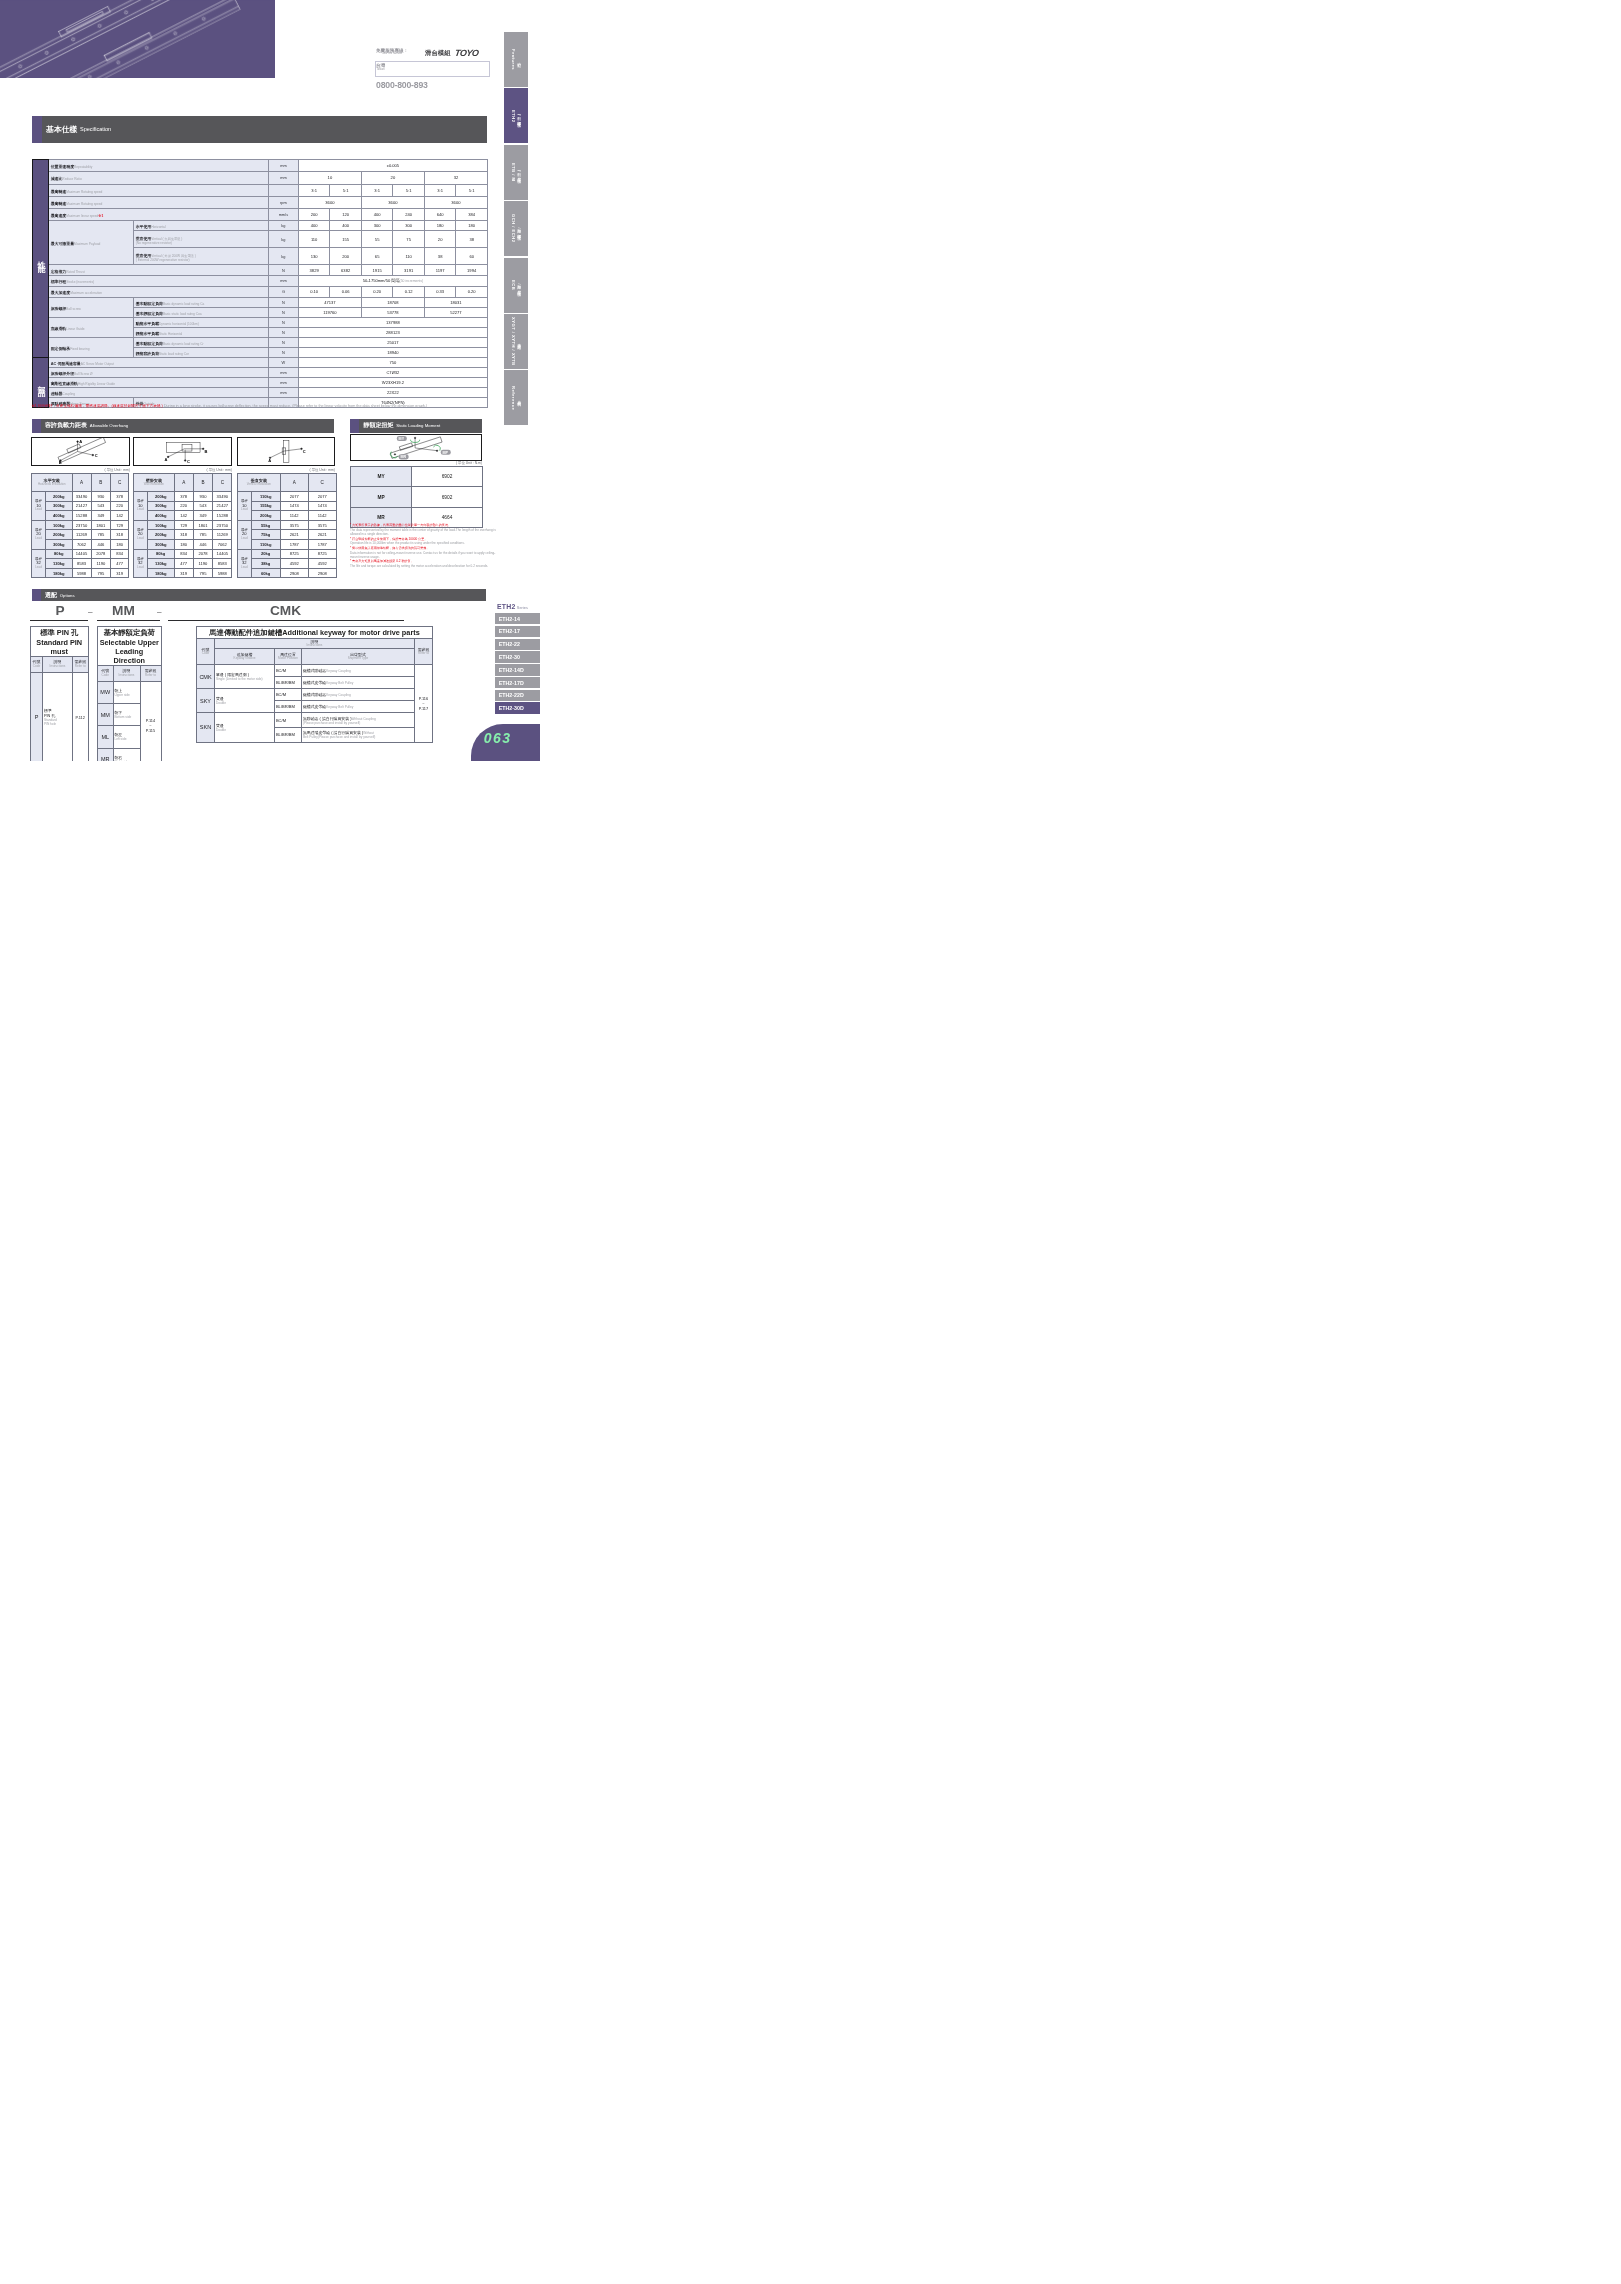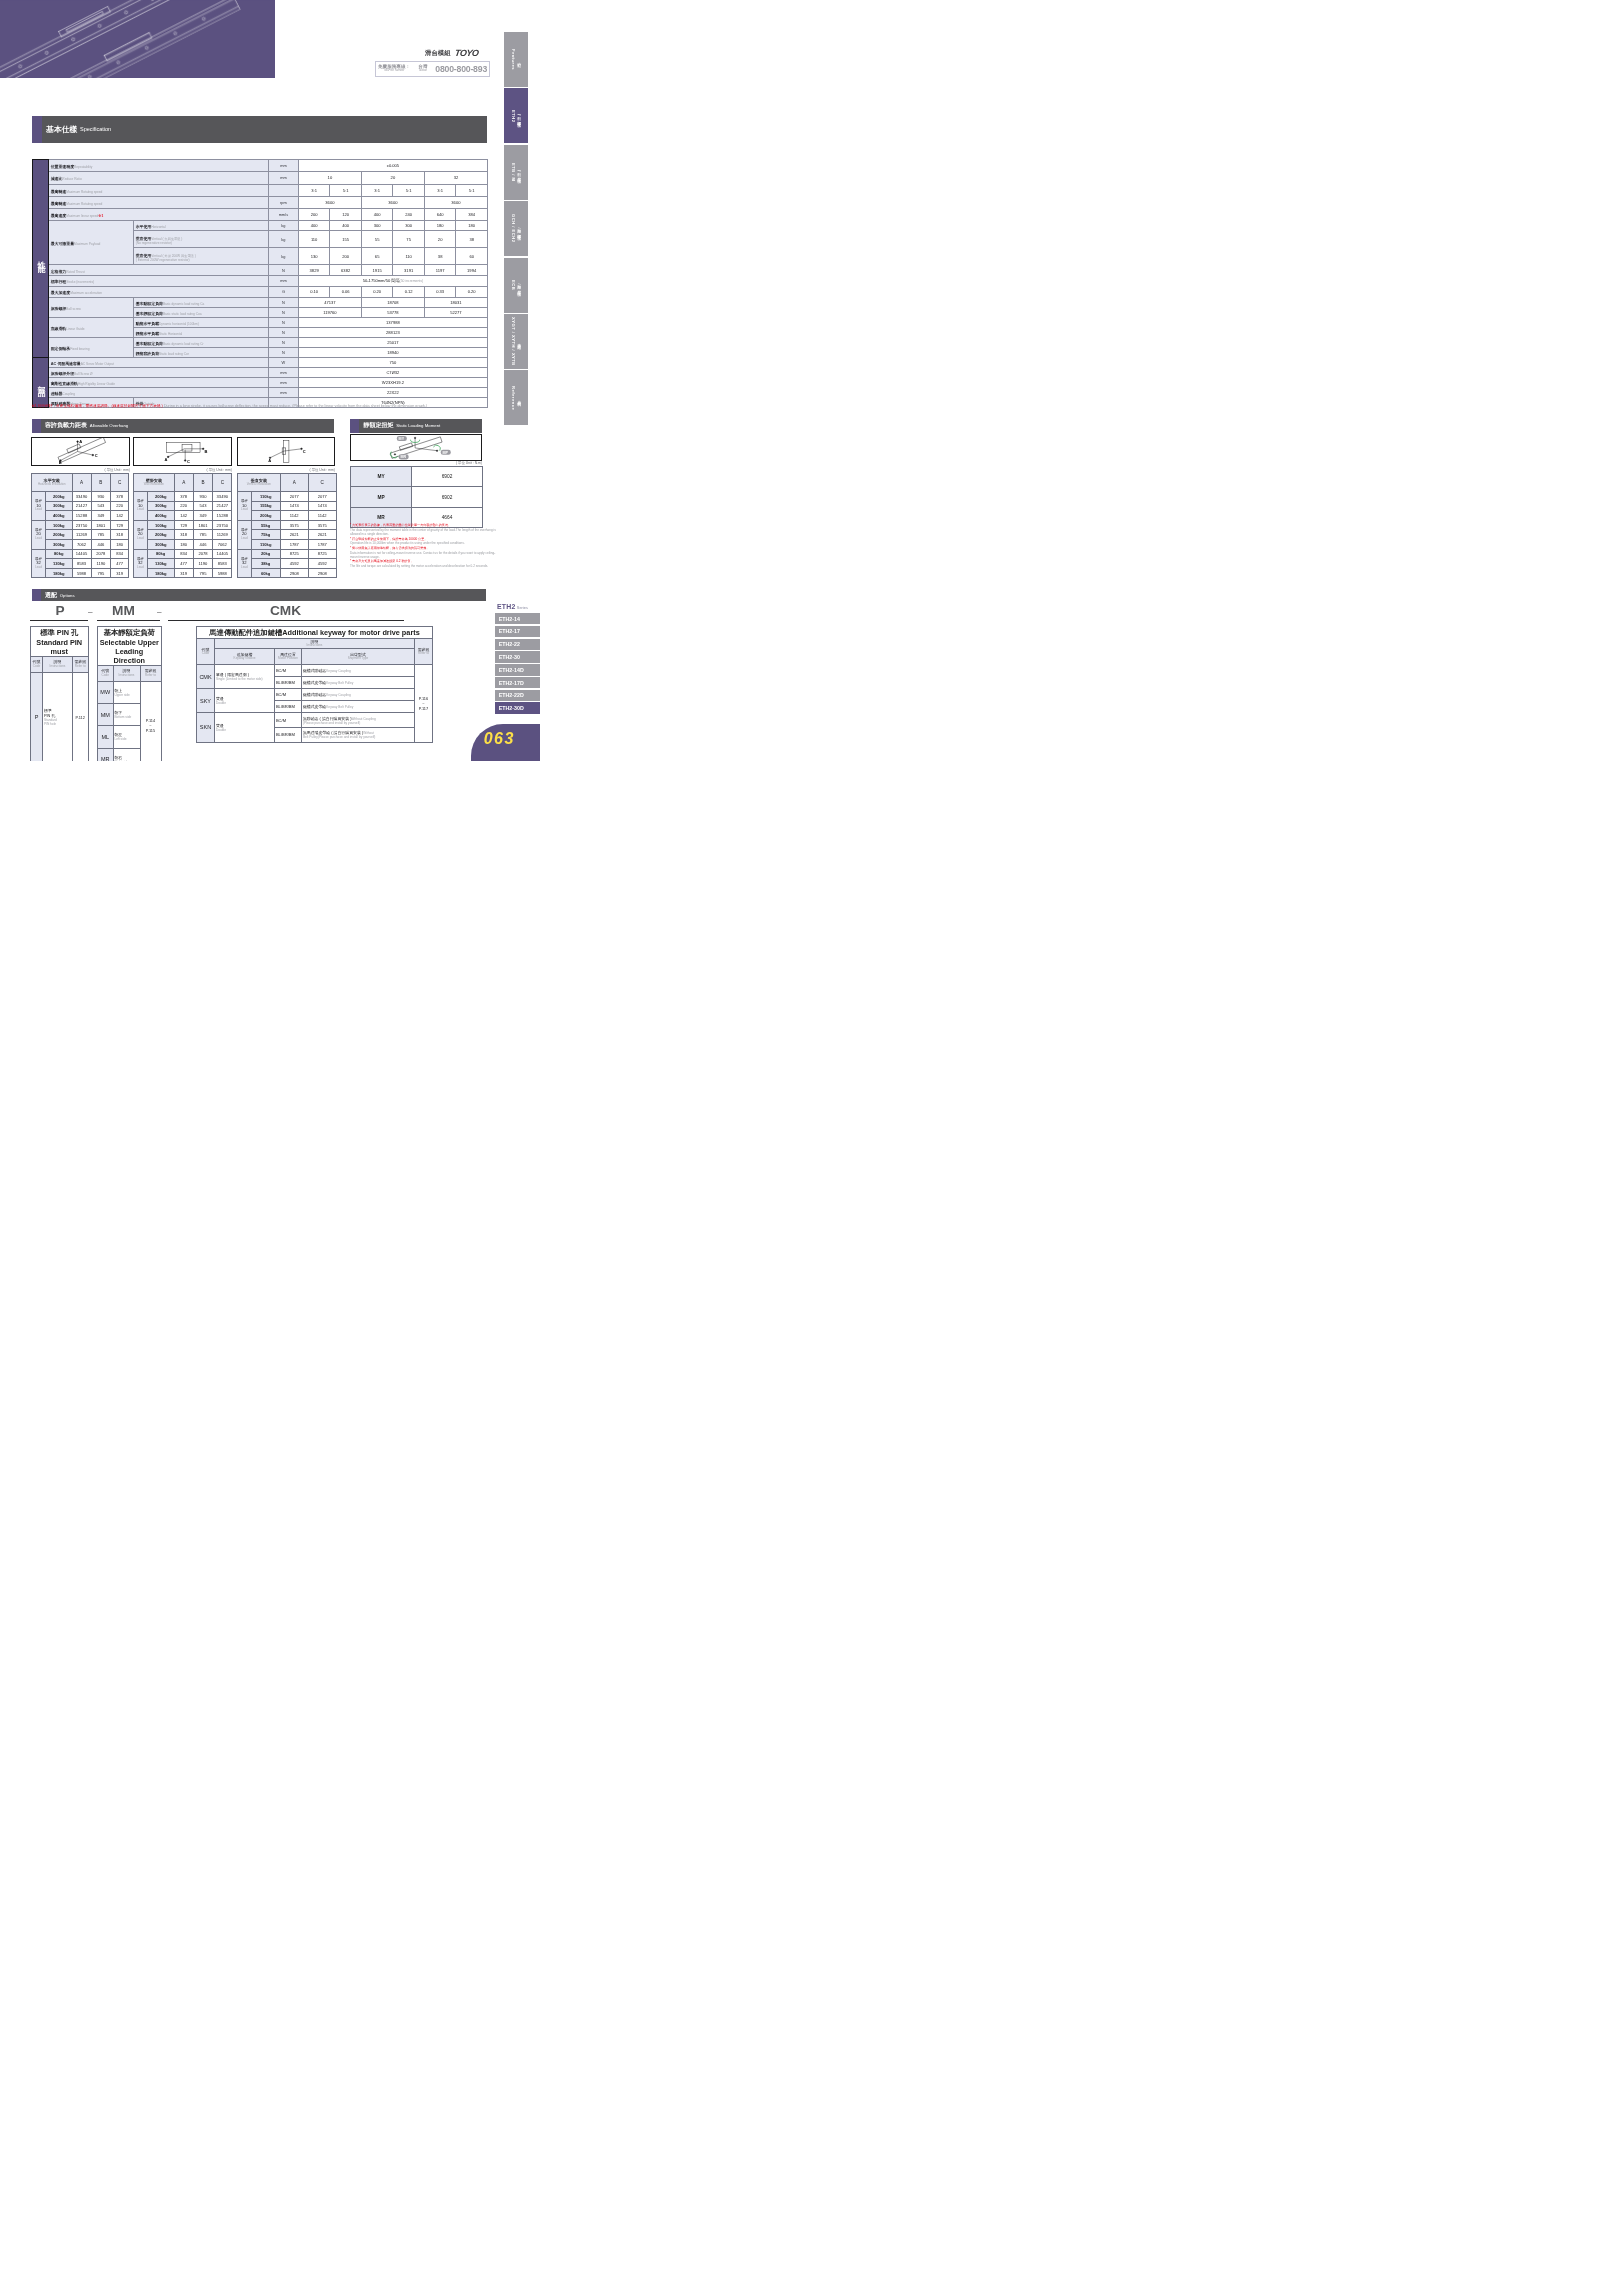--- a/index.html
+++ b/index.html
@@ -3,21 +3,21 @@
 <meta charset="utf-8">
 <style>
   html,body{margin:0;padding:0;background:#fff;}
   body{font-family:"Liberation Sans","DejaVu Sans",sans-serif;color:#222;}
   .page{position:relative;width:540px;height:761px;background:#fff;overflow:hidden;}
   
   .hero{position:absolute;left:0;top:0;width:275px;height:78px;background:#5b5180;}
   .brand{position:absolute;left:425px;top:48px;display:flex;align-items:center;gap:4.6px;}
   .brand .zh{font-size:6.4px;font-weight:700;color:#3b3b3e;}
   .brand .logo{font-size:9px;font-weight:900;font-style:italic;letter-spacing:-0.5px;color:#3b3b3e;transform:skewX(-8deg);}
-  .tollfree{position:absolute;left:375px;top:61px;width:115px;height:16.4px;border:0.9px solid #c6c6d6;box-sizing:border-box;display:flex;align-items:center;justify-content:center;gap:8px;background:#fff;}
+  .tollfree{position:absolute;left:375px;top:61px;width:115px;height:16.4px;border:0.9px solid #c6c6d6;box-sizing:border-box;display:flex;align-items:flex-start;justify-content:center;gap:8px;background:#fff;flex-direction:column;}
   .tollfree .col{display:flex;flex-direction:column;align-items:center;line-height:1.05;}
   .tollfree .l1{font-size:4.6px;font-weight:700;color:#9b9ba1;}
   .tollfree .l2{font-size:2.7px;color:#9b9ba1;}
   .tollfree .phone{font-size:8.7px;font-weight:800;color:#9b9ba1;letter-spacing:-0.2px;}
   
   .sidebar{position:absolute;left:504px;top:32px;width:24px;}
   .sidebar .tab{width:24px;height:55px;background:#9c9ca2;margin-bottom:1.4px;display:flex;flex-direction:row;align-items:center;justify-content:center;gap:1.4px;cursor:pointer;}
   .sidebar .tab.active{background:#5d5383;}
   .sidebar .ten,.sidebar .tzh{writing-mode:vertical-rl;color:#fff;line-height:1;}
   .sidebar .ten{font-size:4.1px;font-weight:700;letter-spacing:0.5px;}
@@ -107,21 +107,21 @@
   #cab-tbl{left:97px;width:63px;}
   #key-tbl{left:168px;width:236px;margin-left:28px;}
   
   .series-title{position:absolute;left:497px;top:602px;}
   .series-title .t{font-size:6.9px;font-weight:800;color:#5d5383;letter-spacing:0.2px;}
   .series-title .s{font-size:3.9px;color:#8a8aa0;margin-left:1.4px;}
   #series{position:absolute;left:495px;top:613px;width:45px;}
   #series .item{height:11.4px;background:#9c9ca2;margin-bottom:1.4px;color:#fff;font-weight:700;font-size:5.3px;display:flex;align-items:center;padding-left:3.7px;cursor:pointer;}
   #series .item.active{background:#5d5383;}
   .bubble{position:absolute;left:471px;top:724px;width:69px;height:37px;background:#5b5180;border-top-left-radius:32px;}
-  .bubble .num{position:absolute;left:12.8px;top:6.4px;font-size:16px;font-weight:800;font-style:italic;color:#fde047;letter-spacing:1.4px;}
+  .bubble .num{position:absolute;left:12.8px;top:6.4px;font-size:14px;font-weight:800;font-style:italic;color:#86efac;letter-spacing:1.4px;}
   svg text{font-family:"Liberation Sans","DejaVu Sans",sans-serif;}
 </style>
 </head>
 <body>
 
 <div class="page">
 
   <div class="hero">
     <svg width="275" height="78" viewBox="0 0 602 170">
       <rect x="0" y="0" width="602" height="170" fill="#5b5180"></rect>

